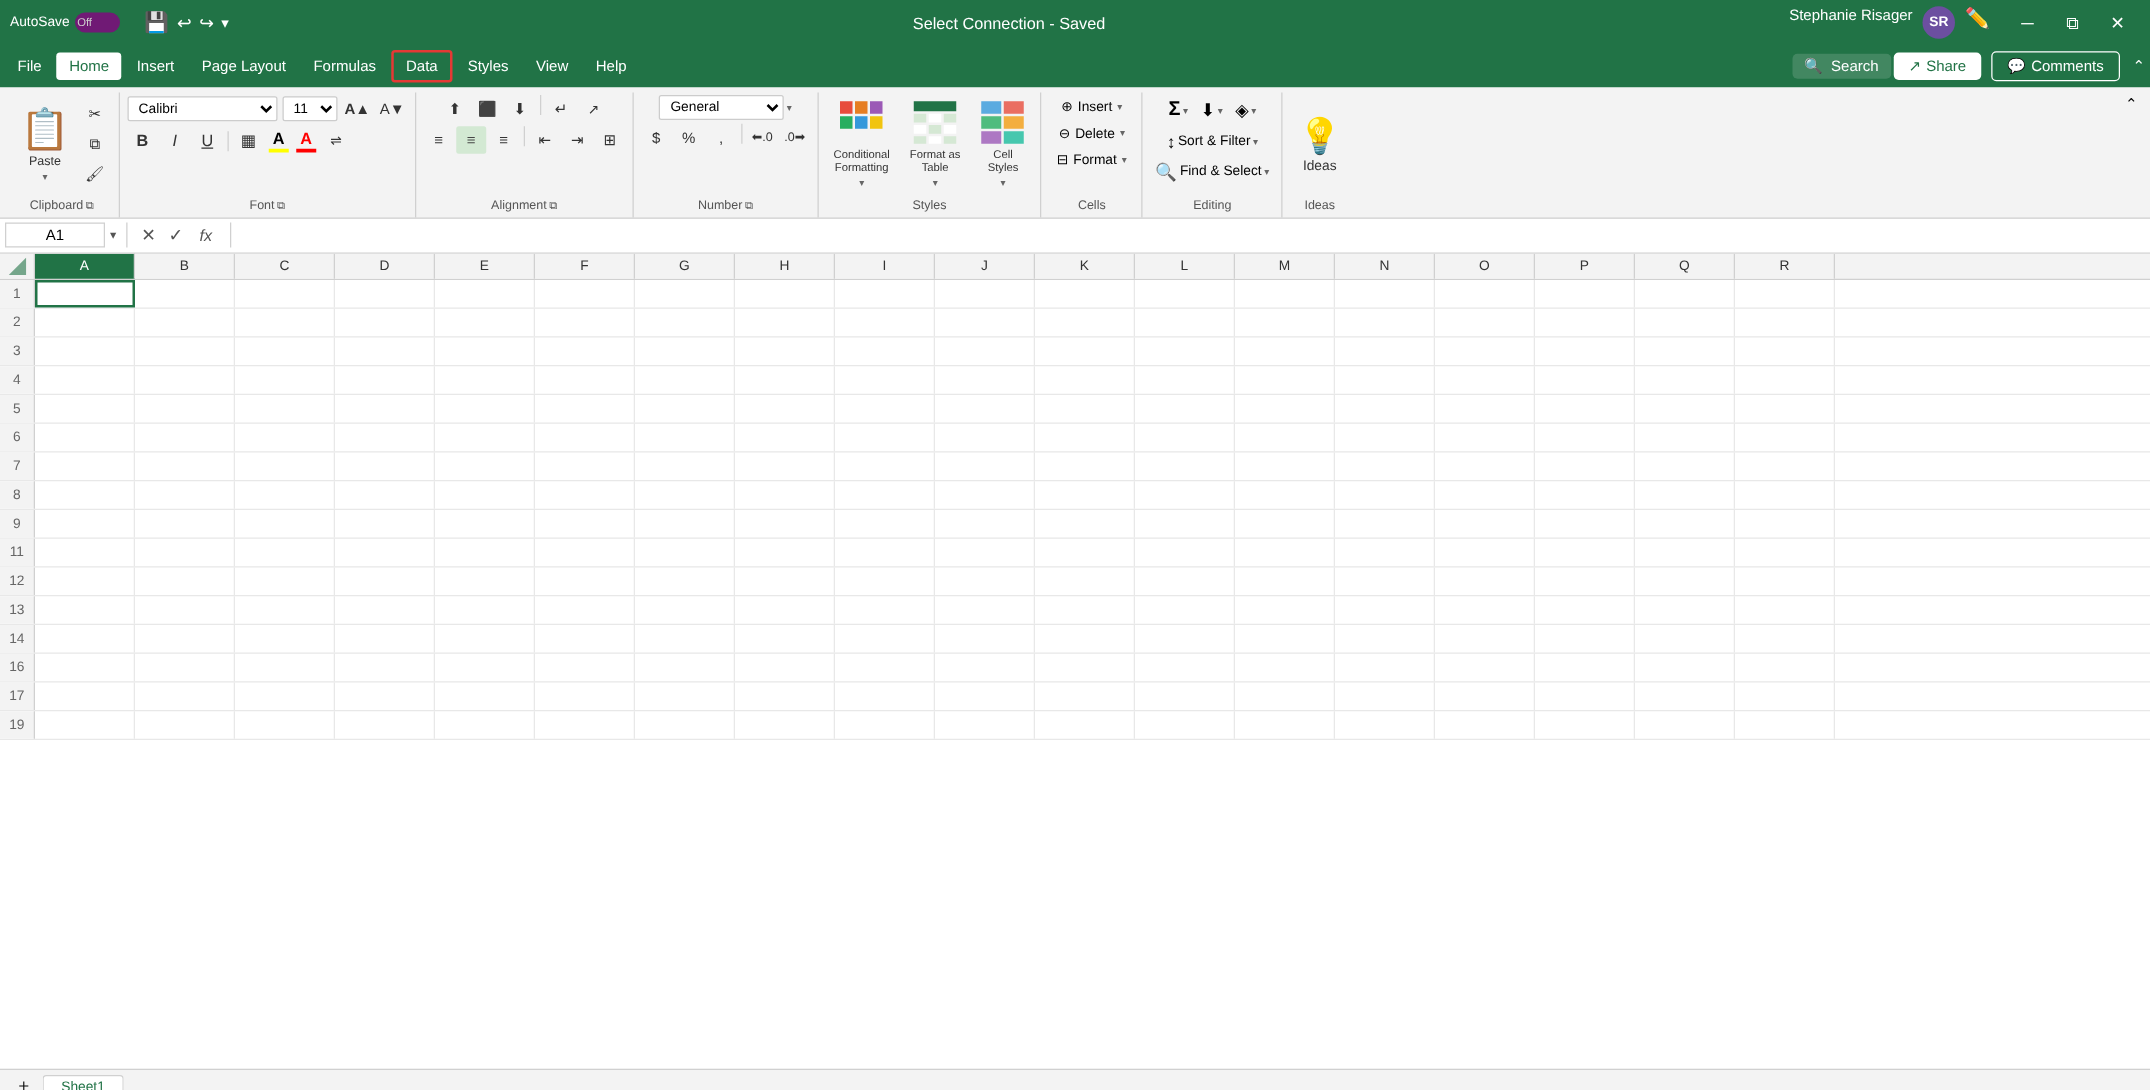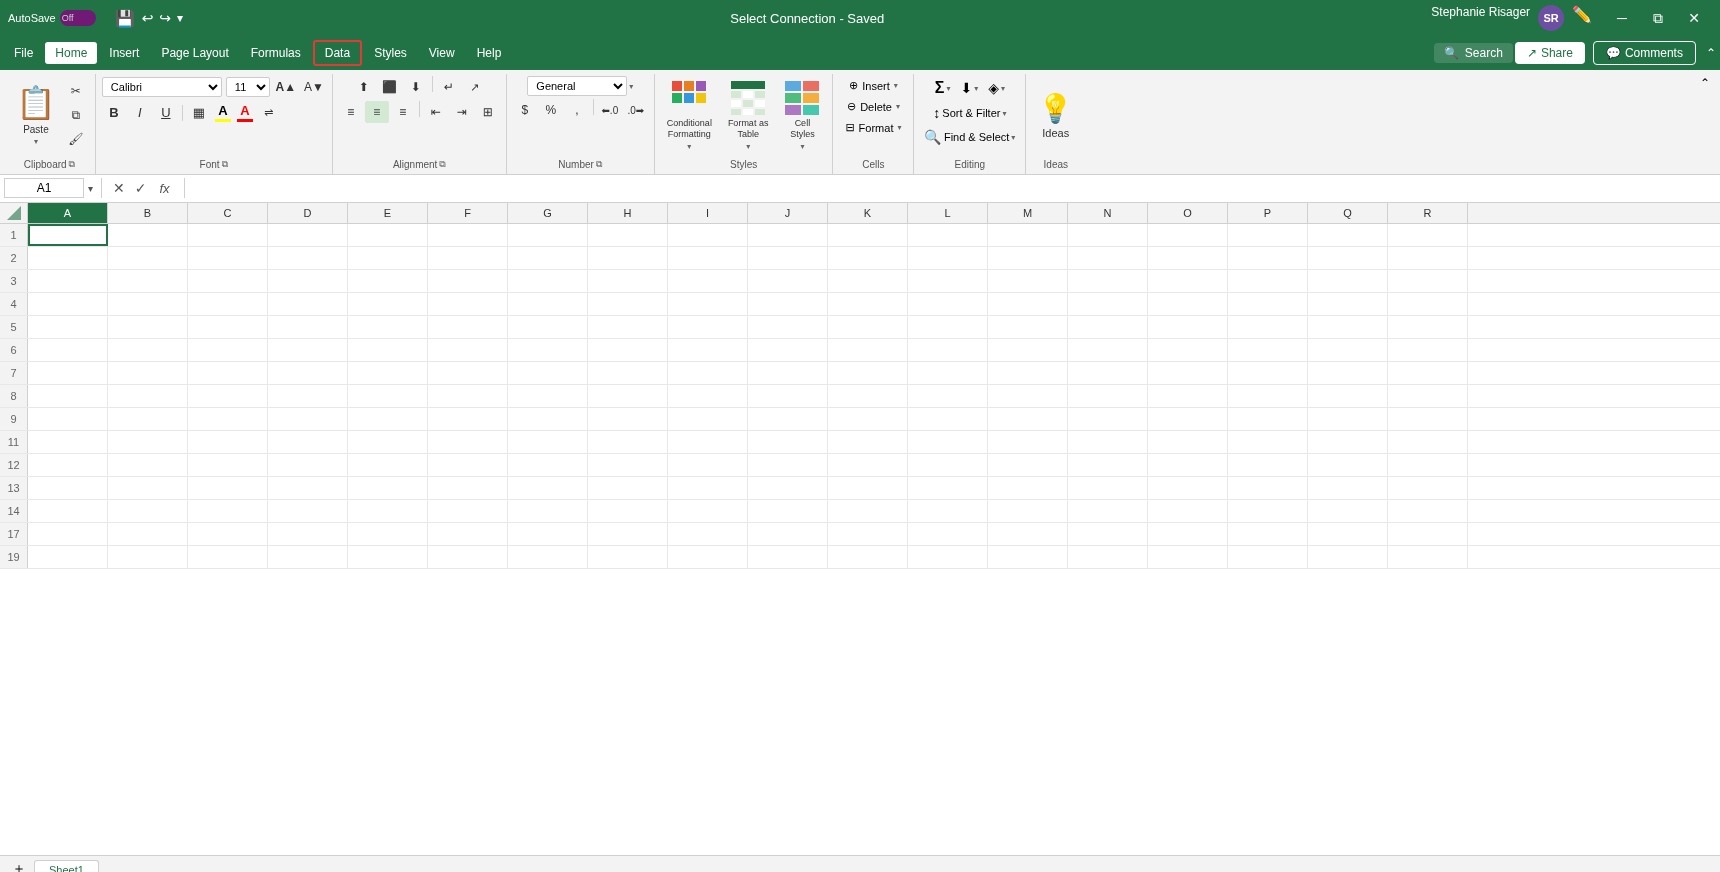--- a/index.html
+++ b/index.html
@@ -808,20 +808,41 @@
           <div class="cell" style="width: 80px;"></div>
           <div class="cell" style="width: 80px;"></div>
           <div class="cell" style="width: 80px;"></div>
           <div class="cell" style="width: 80px;"></div>
           <div class="cell" style="width: 80px;"></div>
           <div class="cell" style="width: 80px;"></div>
           <div class="cell" style="width: 80px;"></div>
           <div class="cell" style="width: 80px;"></div>
         </div>
         <div class="grid-row">
+          <div class="row-num">16</div>
+          <div class="cell" style="width: 80px;"></div>
+          <div class="cell" style="width: 80px;"></div>
+          <div class="cell" style="width: 80px;"></div>
+          <div class="cell" style="width: 80px;"></div>
+          <div class="cell" style="width: 80px;"></div>
+          <div class="cell" style="width: 80px;"></div>
+          <div class="cell" style="width: 80px;"></div>
+          <div class="cell" style="width: 80px;"></div>
+          <div class="cell" style="width: 80px;"></div>
+          <div class="cell" style="width: 80px;"></div>
+          <div class="cell" style="width: 80px;"></div>
+          <div class="cell" style="width: 80px;"></div>
+          <div class="cell" style="width: 80px;"></div>
+          <div class="cell" style="width: 80px;"></div>
+          <div class="cell" style="width: 80px;"></div>
+          <div class="cell" style="width: 80px;"></div>
+          <div class="cell" style="width: 80px;"></div>
+          <div class="cell" style="width: 80px;"></div>
+        </div>
+        <div class="grid-row">
           <div class="row-num">17</div>
           <div class="cell" style="width: 80px;"></div>
           <div class="cell" style="width: 80px;"></div>
           <div class="cell" style="width: 80px;"></div>
           <div class="cell" style="width: 80px;"></div>
           <div class="cell" style="width: 80px;"></div>
           <div class="cell" style="width: 80px;"></div>
           <div class="cell" style="width: 80px;"></div>
           <div class="cell" style="width: 80px;"></div>
           <div class="cell" style="width: 80px;"></div>

